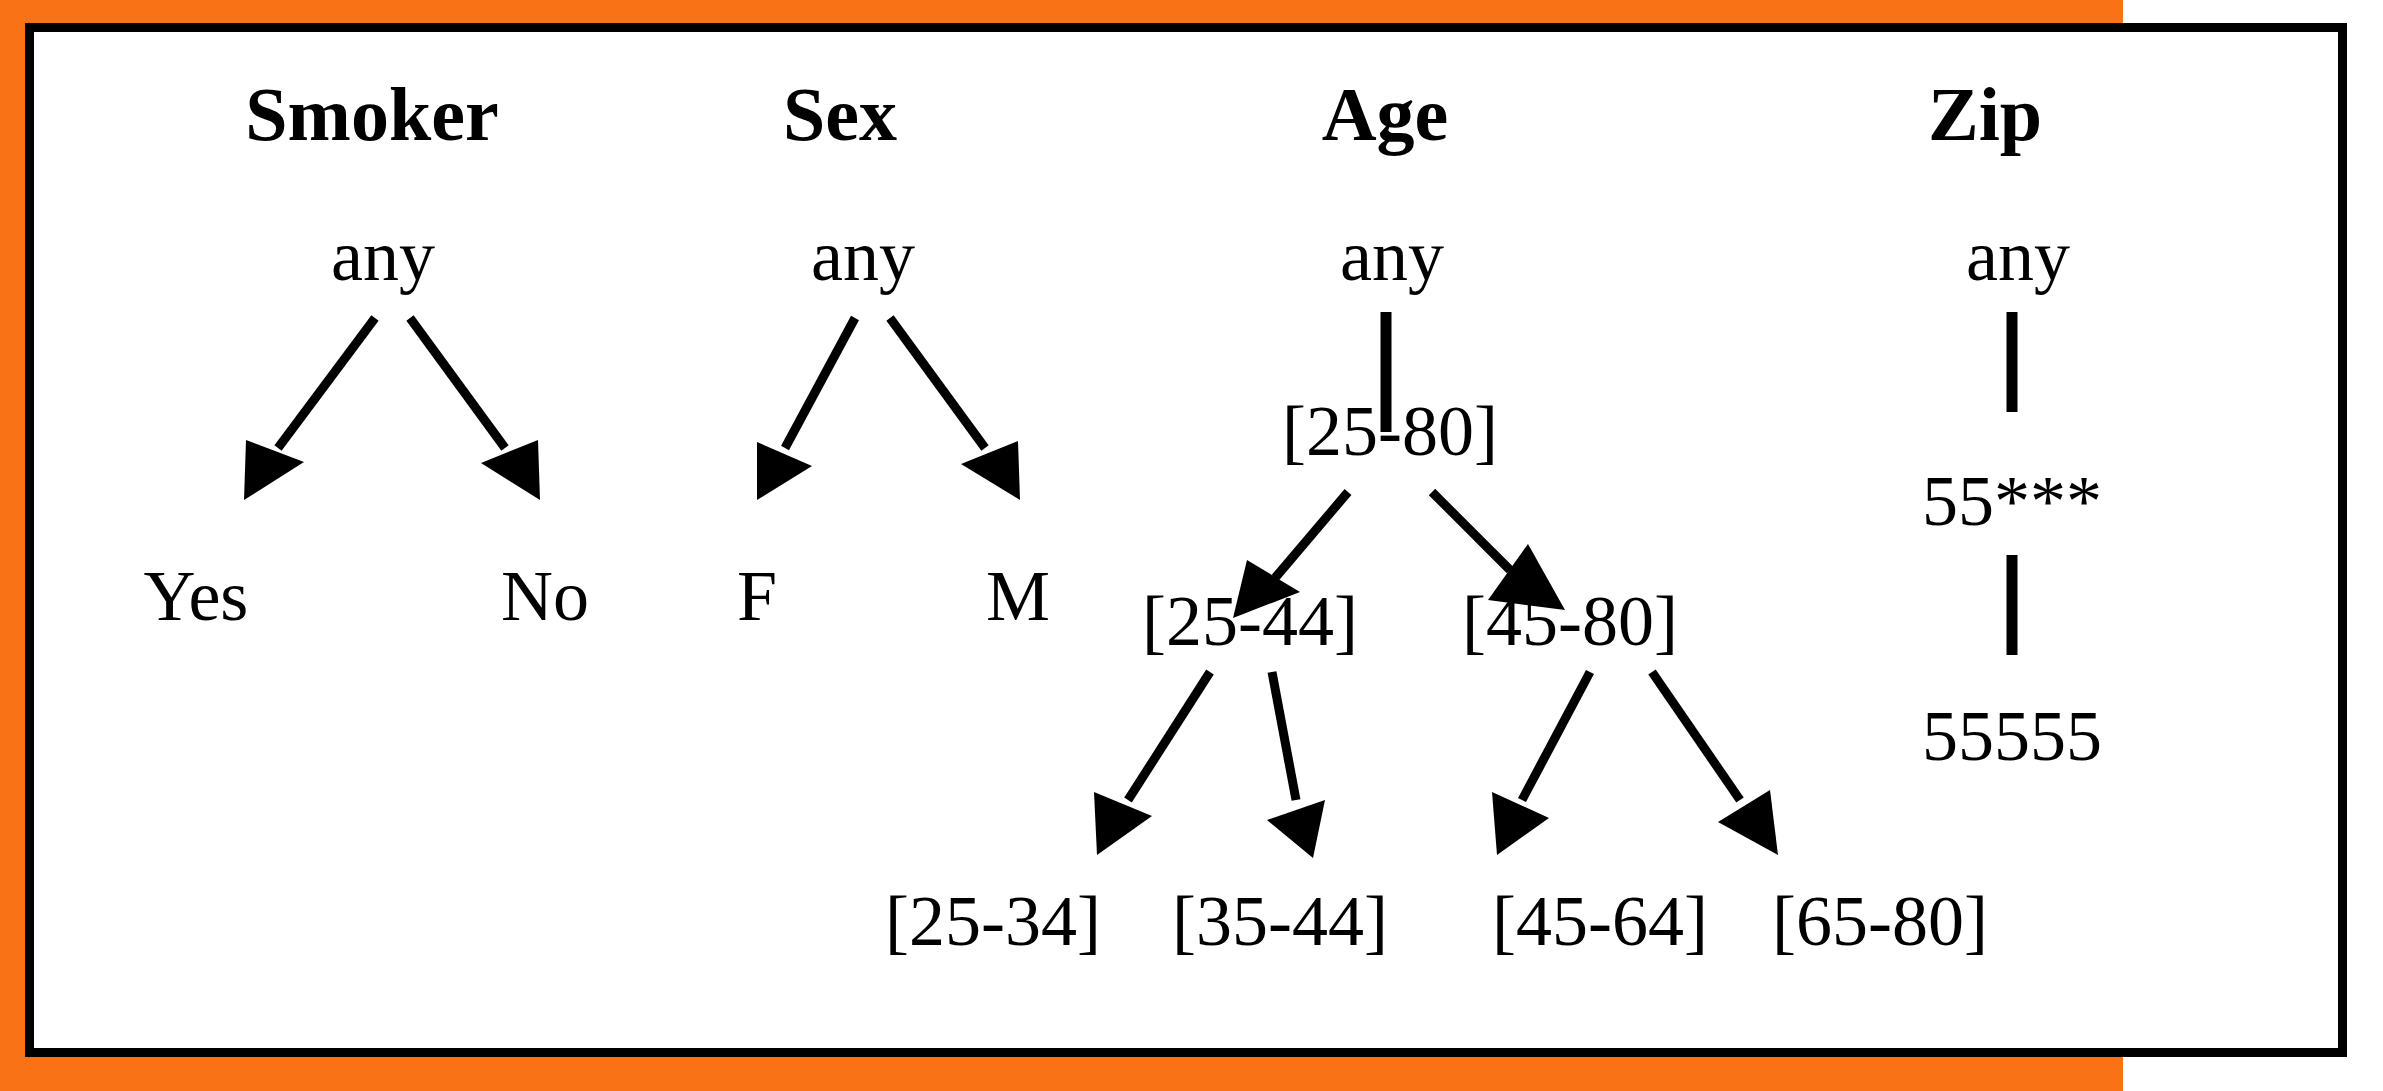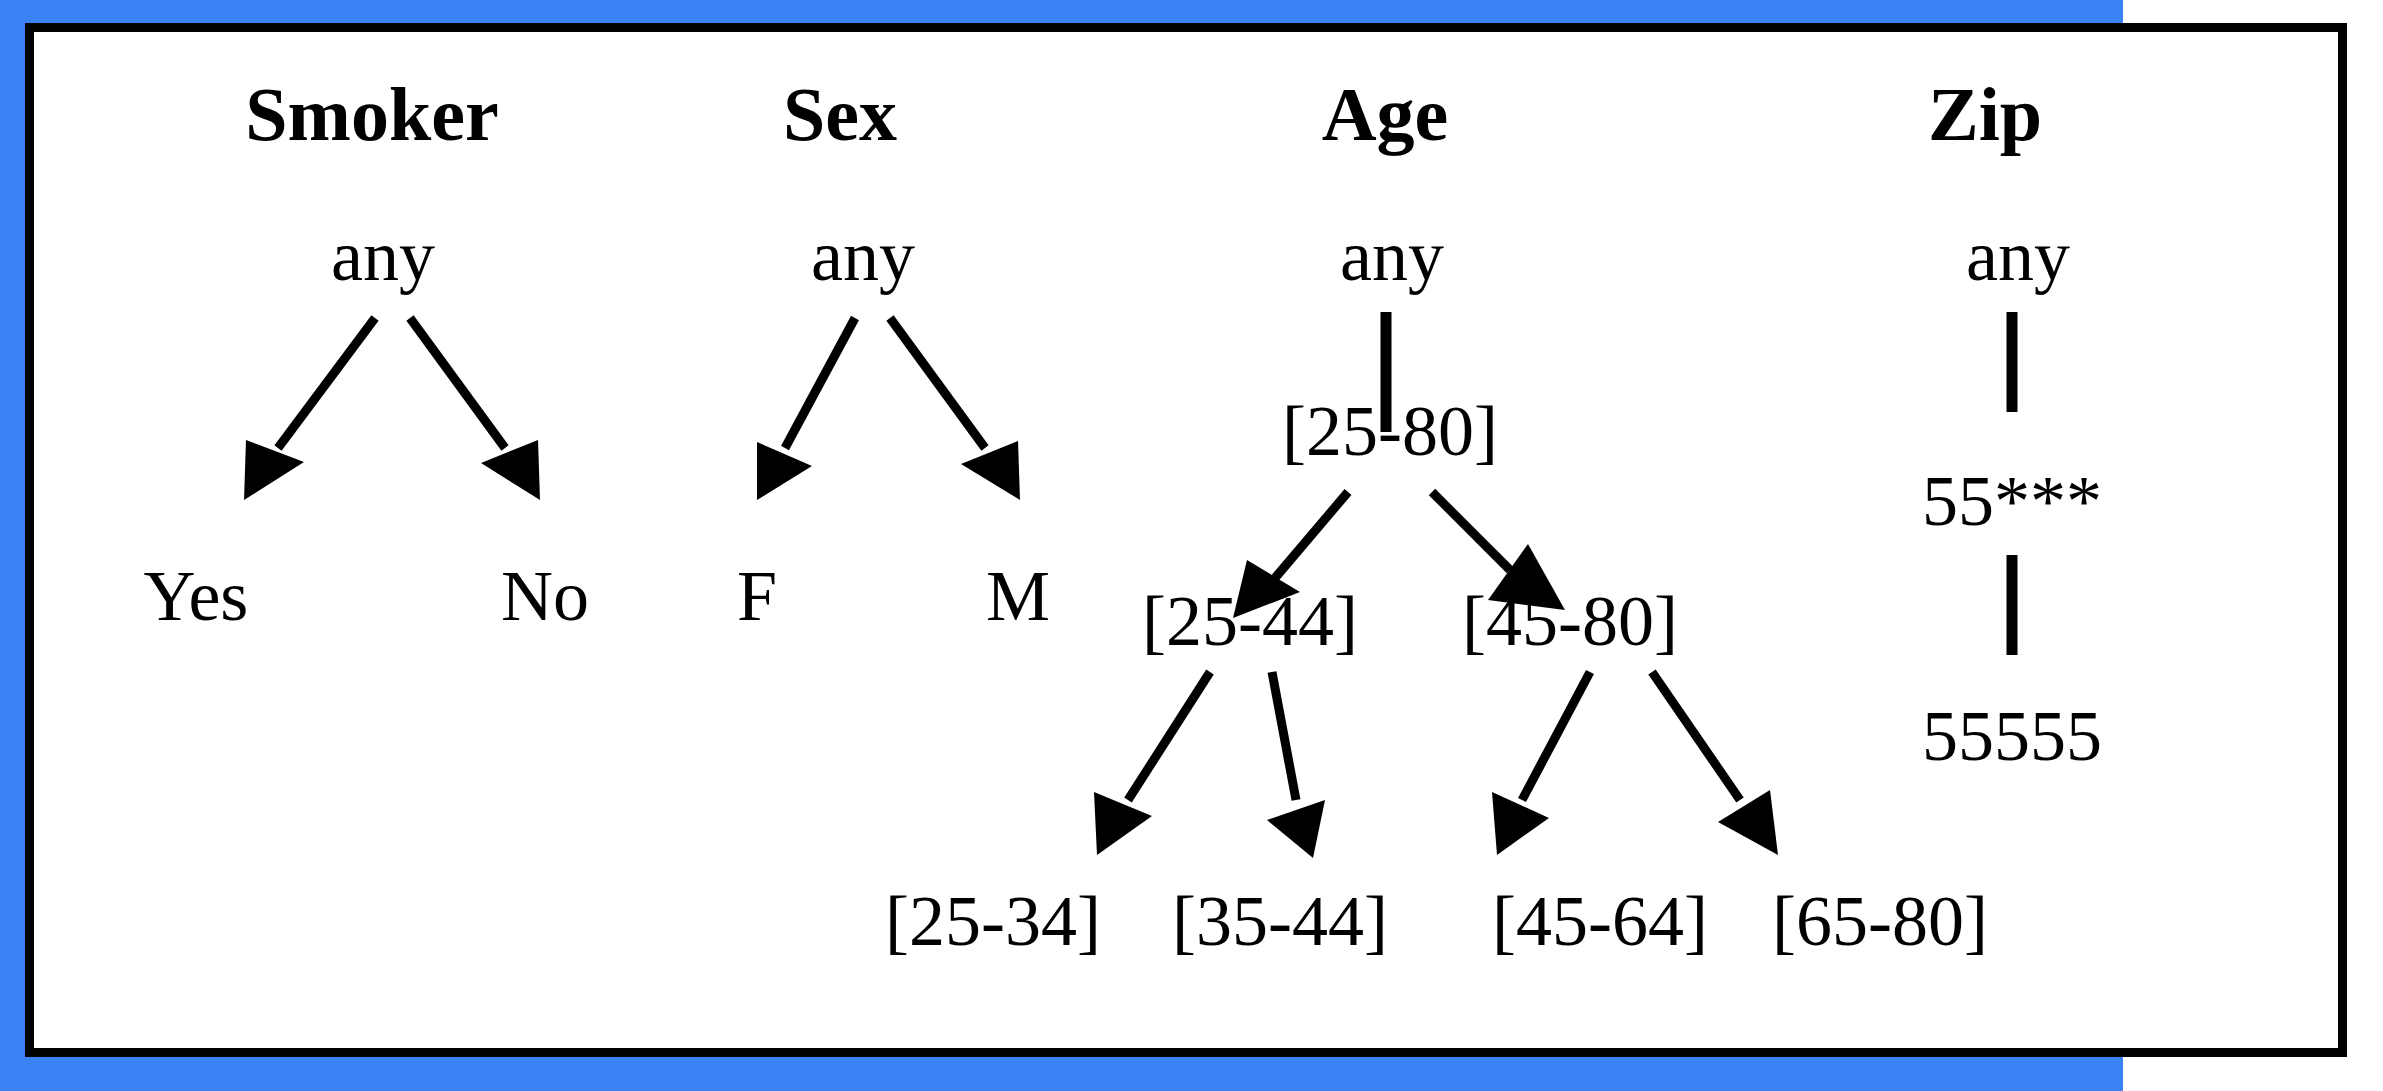--- a/index.html
+++ b/index.html
@@ -10,21 +10,21 @@
   body {
     width: 2383px;
     height: 1091px;
     font-family: "Liberation Serif", "DejaVu Serif", serif;
     overflow: hidden;
   }
   #figure-root {
     position: relative;
     width: 2123px;
     height: 1091px;
-    background: #3b82f6;
+    background: #f97316;
   }
   #figure-border {
     position: absolute;
     left: 25px;
     top: 23px;
     width: 2322px;
     height: 1034px;
     border: 9px solid #000000;
     box-sizing: border-box;
     background: #ffffff;

